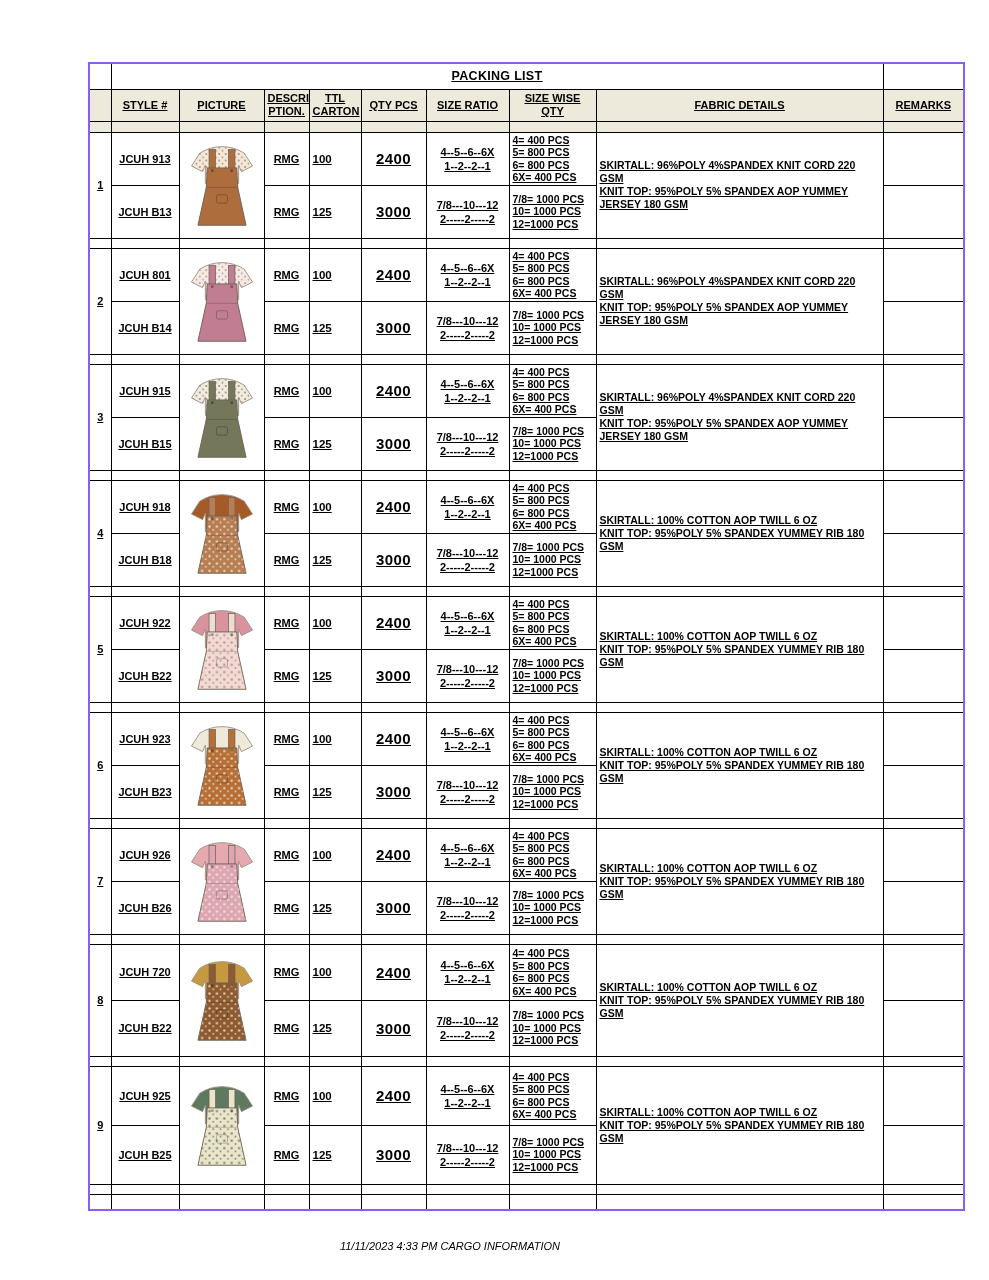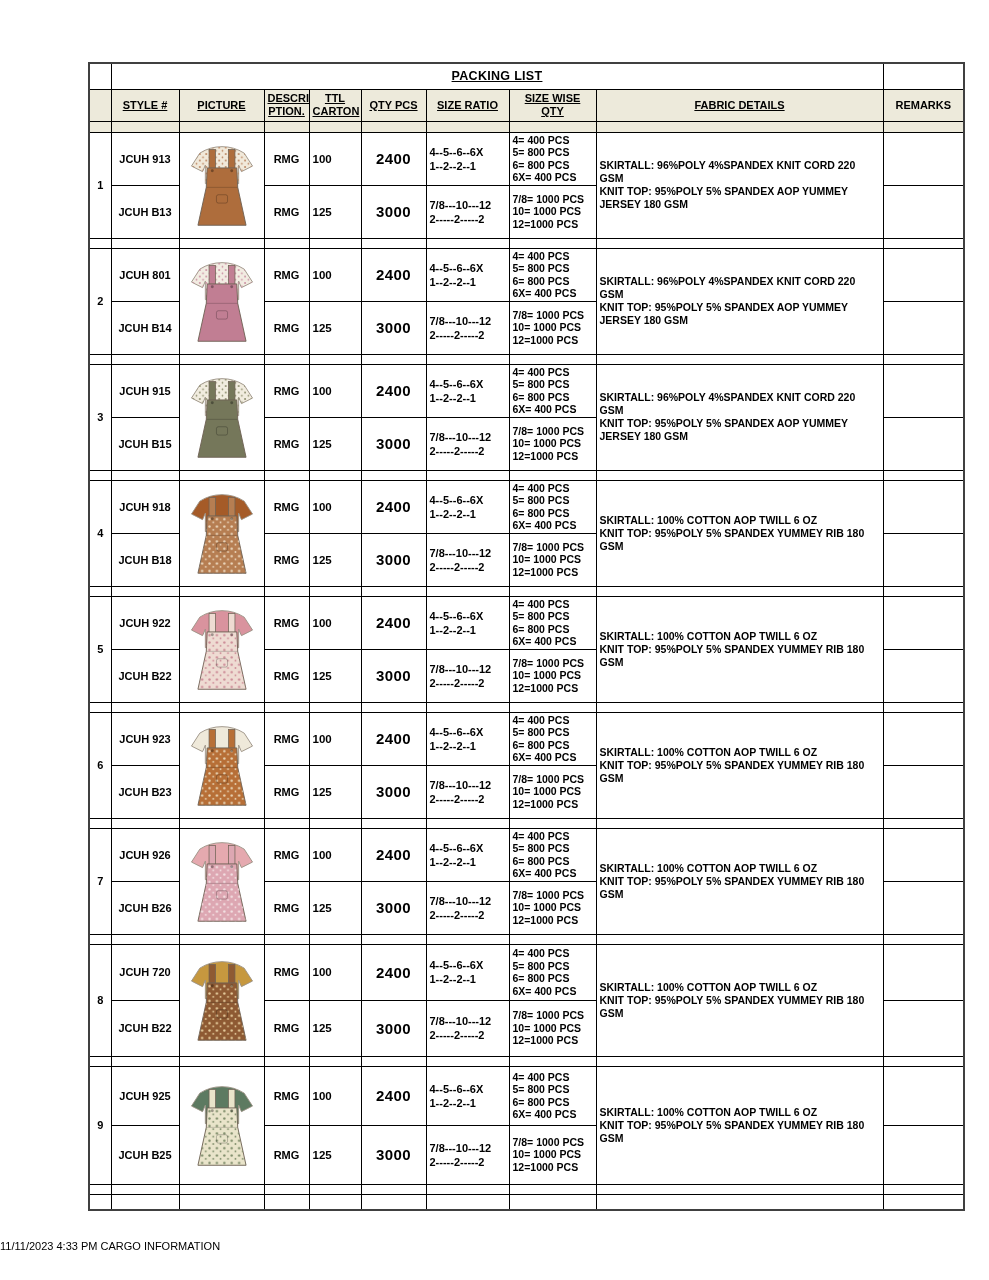--- a/index.html
+++ b/index.html
@@ -1,41 +1,41 @@
 <!DOCTYPE html>
 <html><head>
 <meta charset="utf-8">
 <style>
   html,body{margin:0;padding:0;background:#ffffff;}
   #page{position:relative;width:989px;height:1280px;background:#ffffff;overflow:hidden;
         font-family:"Liberation Sans",sans-serif;color:#000;}
   #packing-table{position:absolute;left:88px;top:62px;width:875px;
-        border-collapse:collapse;table-layout:fixed;border:2px solid #404040;}
+        border-collapse:collapse;table-layout:fixed;border:2px solid #8b5cf6;text-decoration:underline;}
   #packing-table td{border:1px solid #000;overflow:hidden;padding:1px 3px;
         font-weight:bold;color:#000;vertical-align:middle;}
   tr.title-row td{border-bottom:1px solid #000;}
   .title-cell{text-align:center;font-size:12.5px;}
   .title-cell span{text-decoration:underline;letter-spacing:.3px;}
   tr.header-row td{background:#edeadb;text-align:center;font-size:11px;line-height:13px;}
   tr.header-row td span.u{text-decoration:underline;}
   tr.header-thin td{background:#edeadb;height:8px;padding:0;line-height:0;}
   td.c-num{text-align:center;font-size:11px;}
   td.c-style{text-align:center;font-size:11px;margin-top:37px;}
   td.c-pic{text-align:center;padding:0;}
   td.c-desc{text-align:center;font-size:11px;}
   td.c-ttl{text-align:left;font-size:11.5px;}
   td.c-qty{text-align:center;font-size:15px;letter-spacing:.4px;}
-  td.c-ratio{font-size:11px;line-height:14px;}
+  td.c-ratio{text-align:center;font-size:11px;line-height:14px;}
   td.c-sizewise{text-align:left;font-size:10.5px;line-height:12.5px;padding-left:4px;}
   td.c-fabric{text-align:left;font-size:10.5px;line-height:13px;white-space:pre-line;padding-left:5px;margin-top:35px;}
   td.c-remarks{background:#fff;}
   tr.spacer-row td{height:7px;padding:0;line-height:0;}
   tr.tail-row td{height:12px;padding:0;line-height:0;}
-  #footer-note{position:absolute;top:1240px;left:0;width:900px;text-align:left;
-        font-size:11px;font-weight:normal;color:#000;}
+  #footer-note{position:absolute;top:1240px;left:0;width:900px;text-align:center;
+        font-size:11px;font-weight:normal;color:#000;font-style:italic;}
   svg.dress{display:block;margin:2px auto;}
 </style>
 </head>
 <body>
 
 <div id="page">
 
   <table id="packing-table">
     <colgroup>
       <col style="width:22px">

